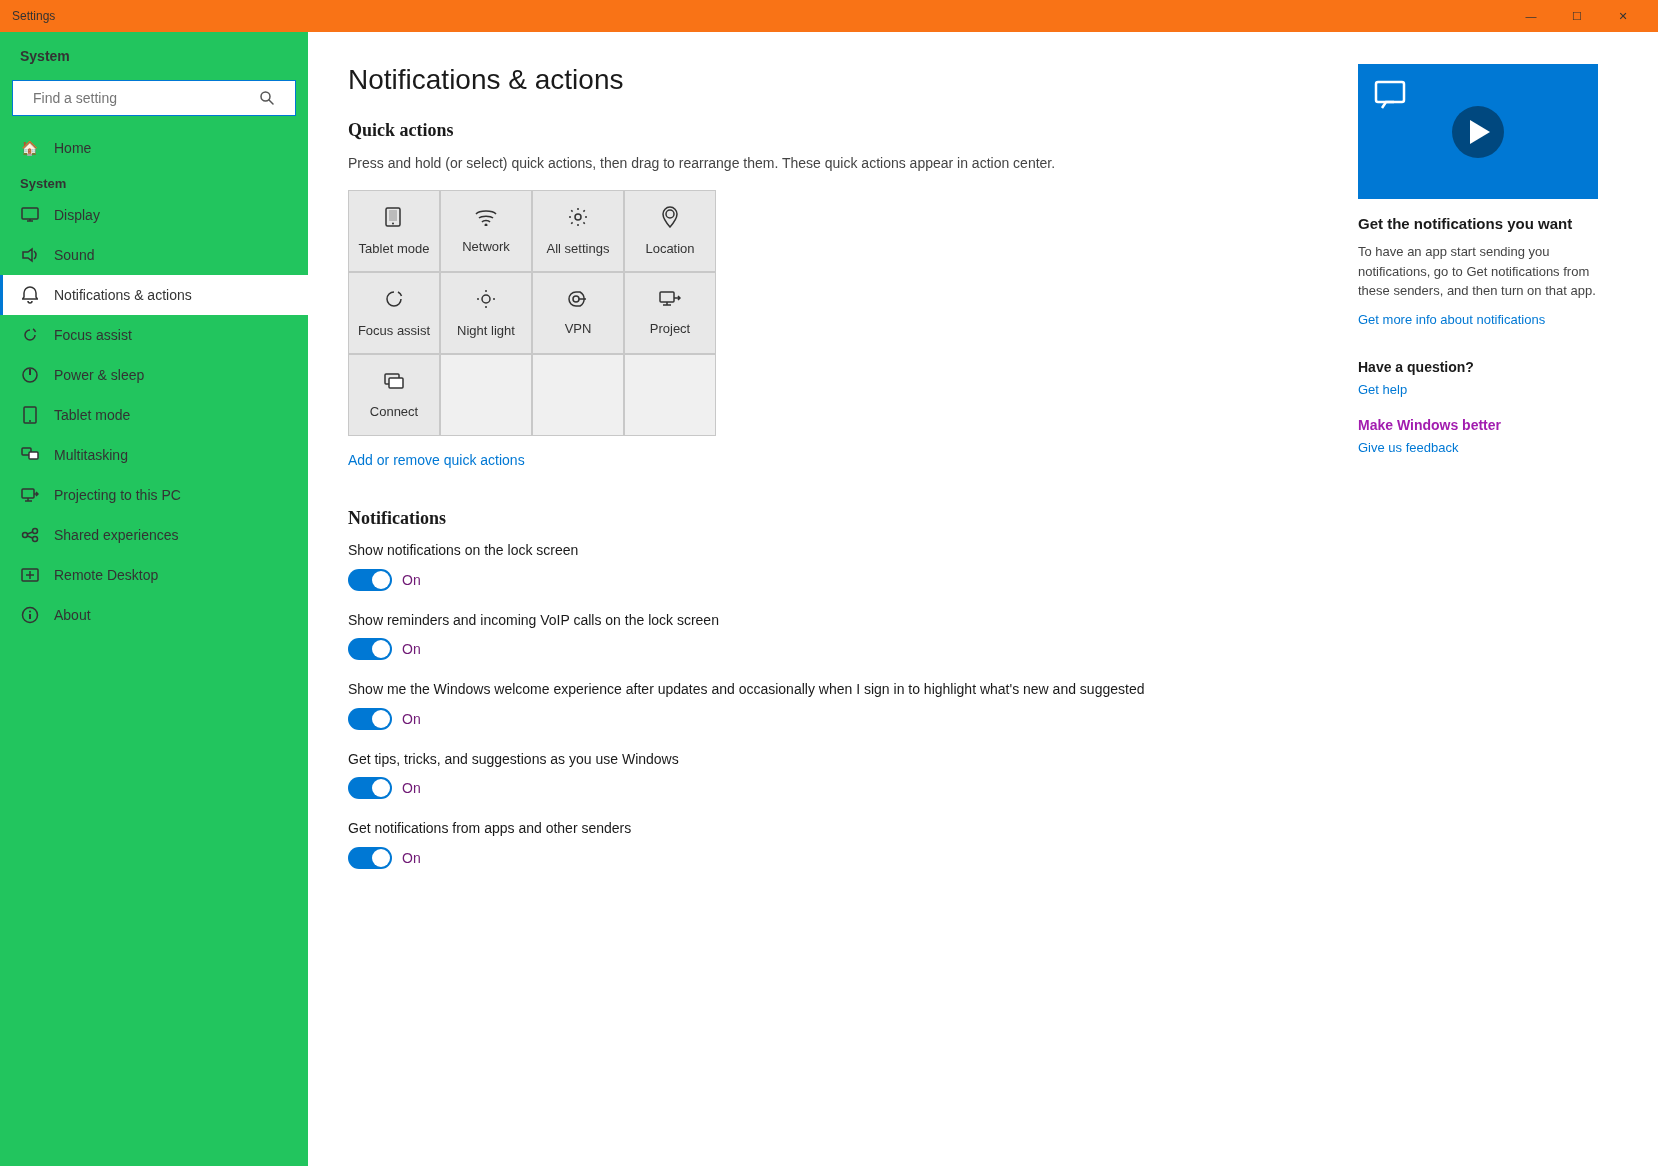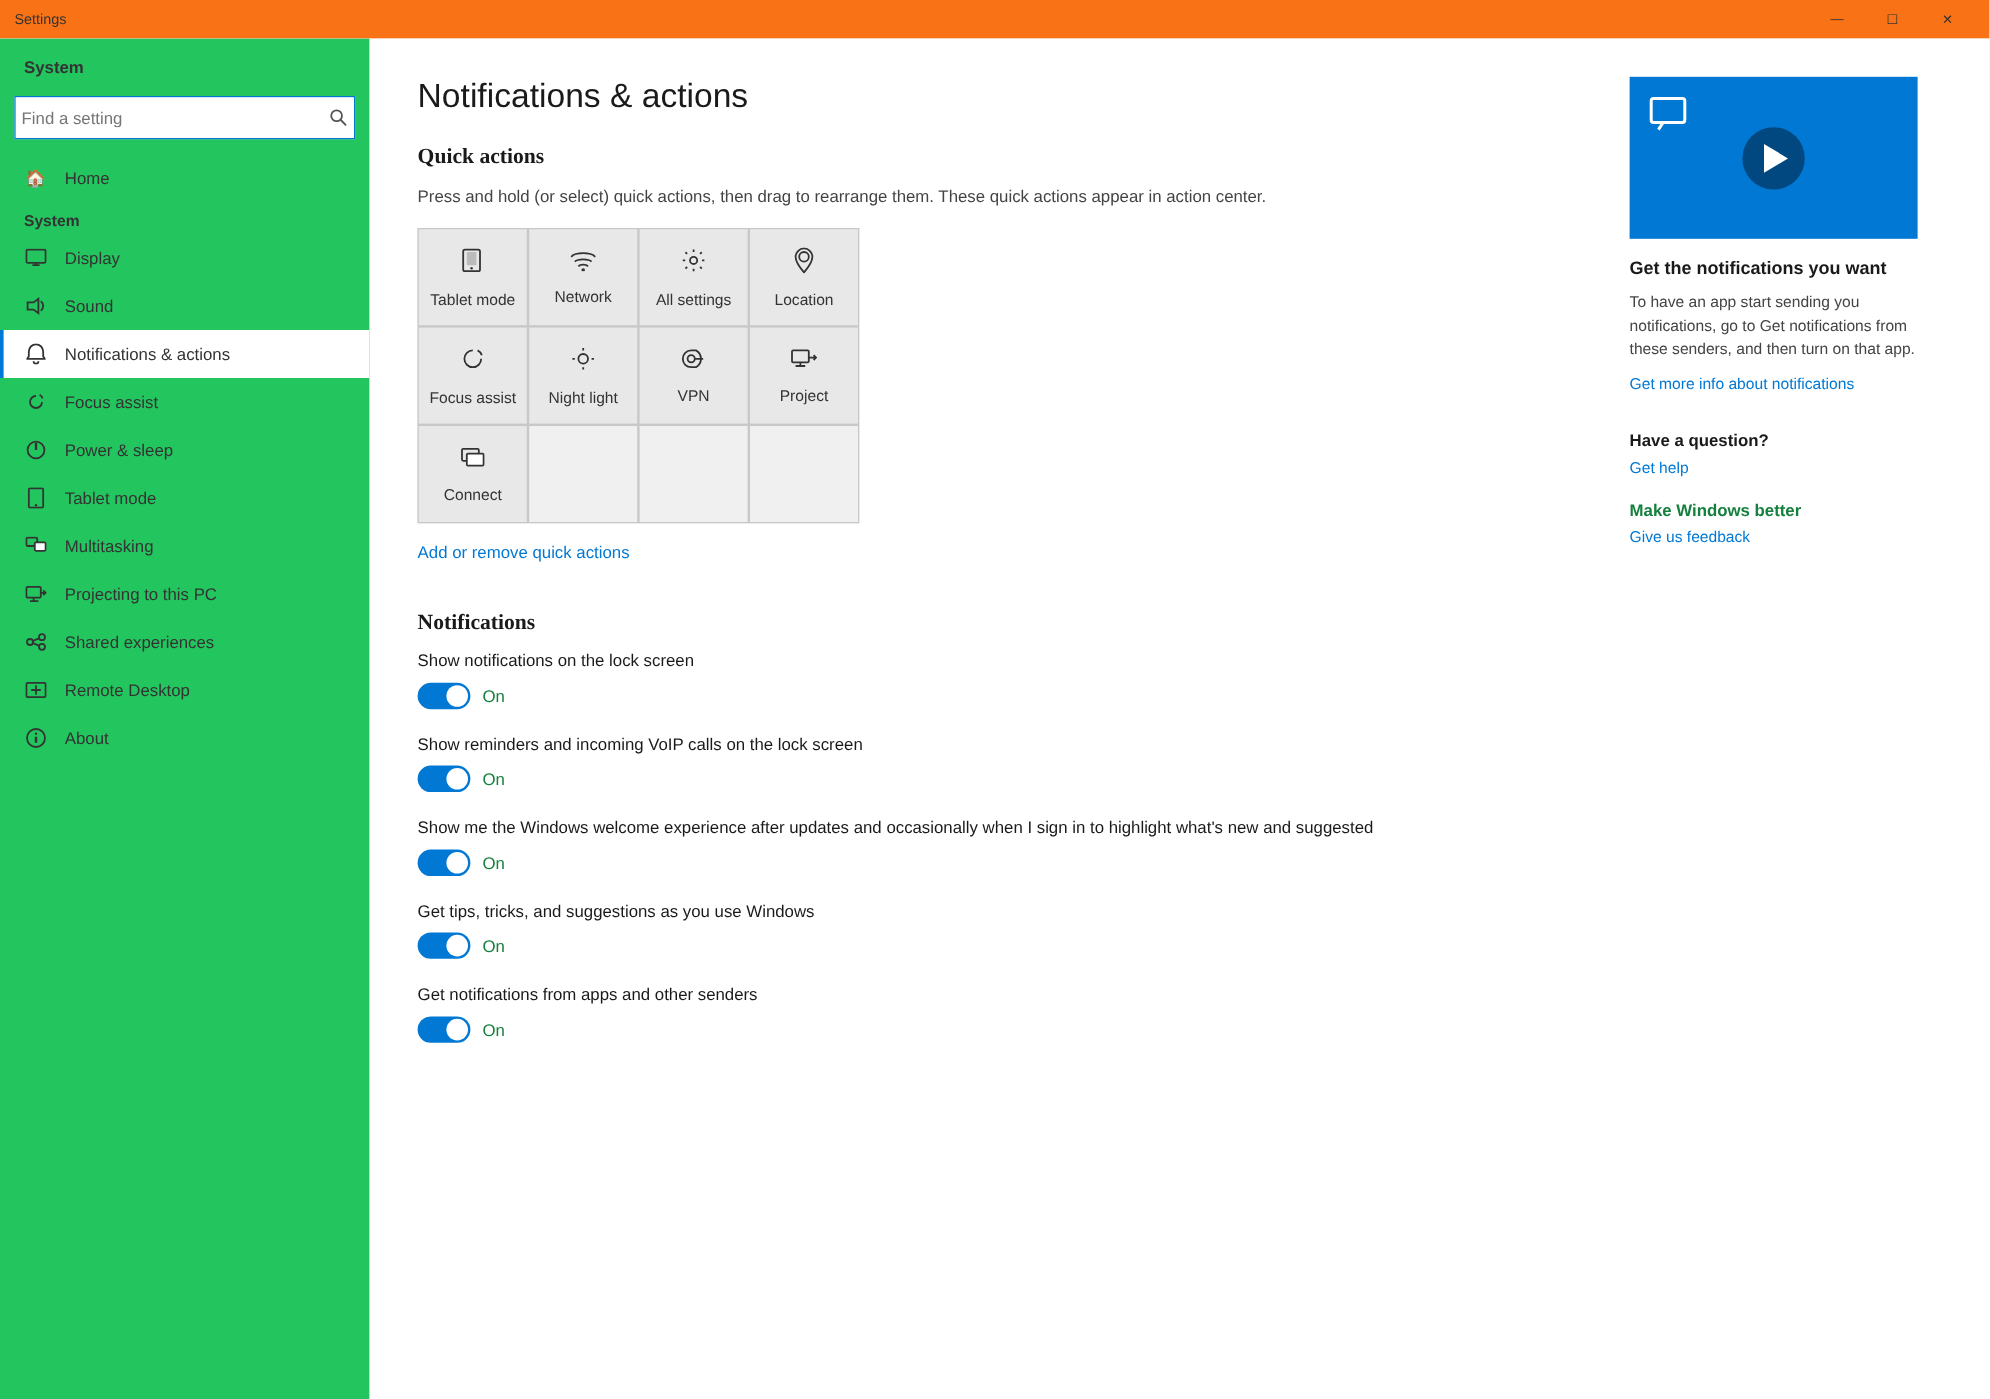--- a/index.html
+++ b/index.html
@@ -47,21 +47,21 @@
       font-weight: 600;
       color: #333;
     }
 
     .search-box {
       margin: 8px 12px 12px 12px;
       display: flex;
       align-items: center;
       background: white;
       border: 1px solid #0078d4;
-      padding: 4px 5px;
+      padding: 4px 20px;
       height: 36px;
     }
     .search-input {
       flex: 1;
       border: none;
       outline: none;
       font-size: 14px;
       background: transparent;
       color: #666;
     }
@@ -192,21 +192,21 @@
       width: 18px;
       height: 18px;
       background: white;
       border-radius: 50%;
       top: 2px;
       right: 2px;
       transition: left 0.2s;
     }
     .toggle-status {
       font-size: 14px;
-      color: #15803d;
+      color: #701a75;
     }
 
     
     .content-sidebar {
       width: 260px;
       flex-shrink: 0;
     }
 
     .info-card {
       margin-bottom: 32px;
@@ -262,21 +262,21 @@
       color: #0078d4;
       font-size: 13px;
       cursor: pointer;
       text-decoration: none;
     }
 
     .question-section { margin-bottom: 20px; }
     .question-label { font-size: 14px; font-weight: 600; color: #1a1a1a; margin-bottom: 6px; }
 
     .make-better-section {}
-    .make-better-label { font-size: 14px; font-weight: 600; color: #15803d; margin-bottom: 6px; }
+    .make-better-label { font-size: 14px; font-weight: 600; color: #a21caf; margin-bottom: 6px; }
   </style>
 </head>
 <body>
 
 <div class="titlebar">
   <span class="titlebar-title">Settings</span>
   <div class="titlebar-controls">
     <button class="titlebar-btn">—</button>
     <button class="titlebar-btn">☐</button>
     <button class="titlebar-btn close">✕</button>

